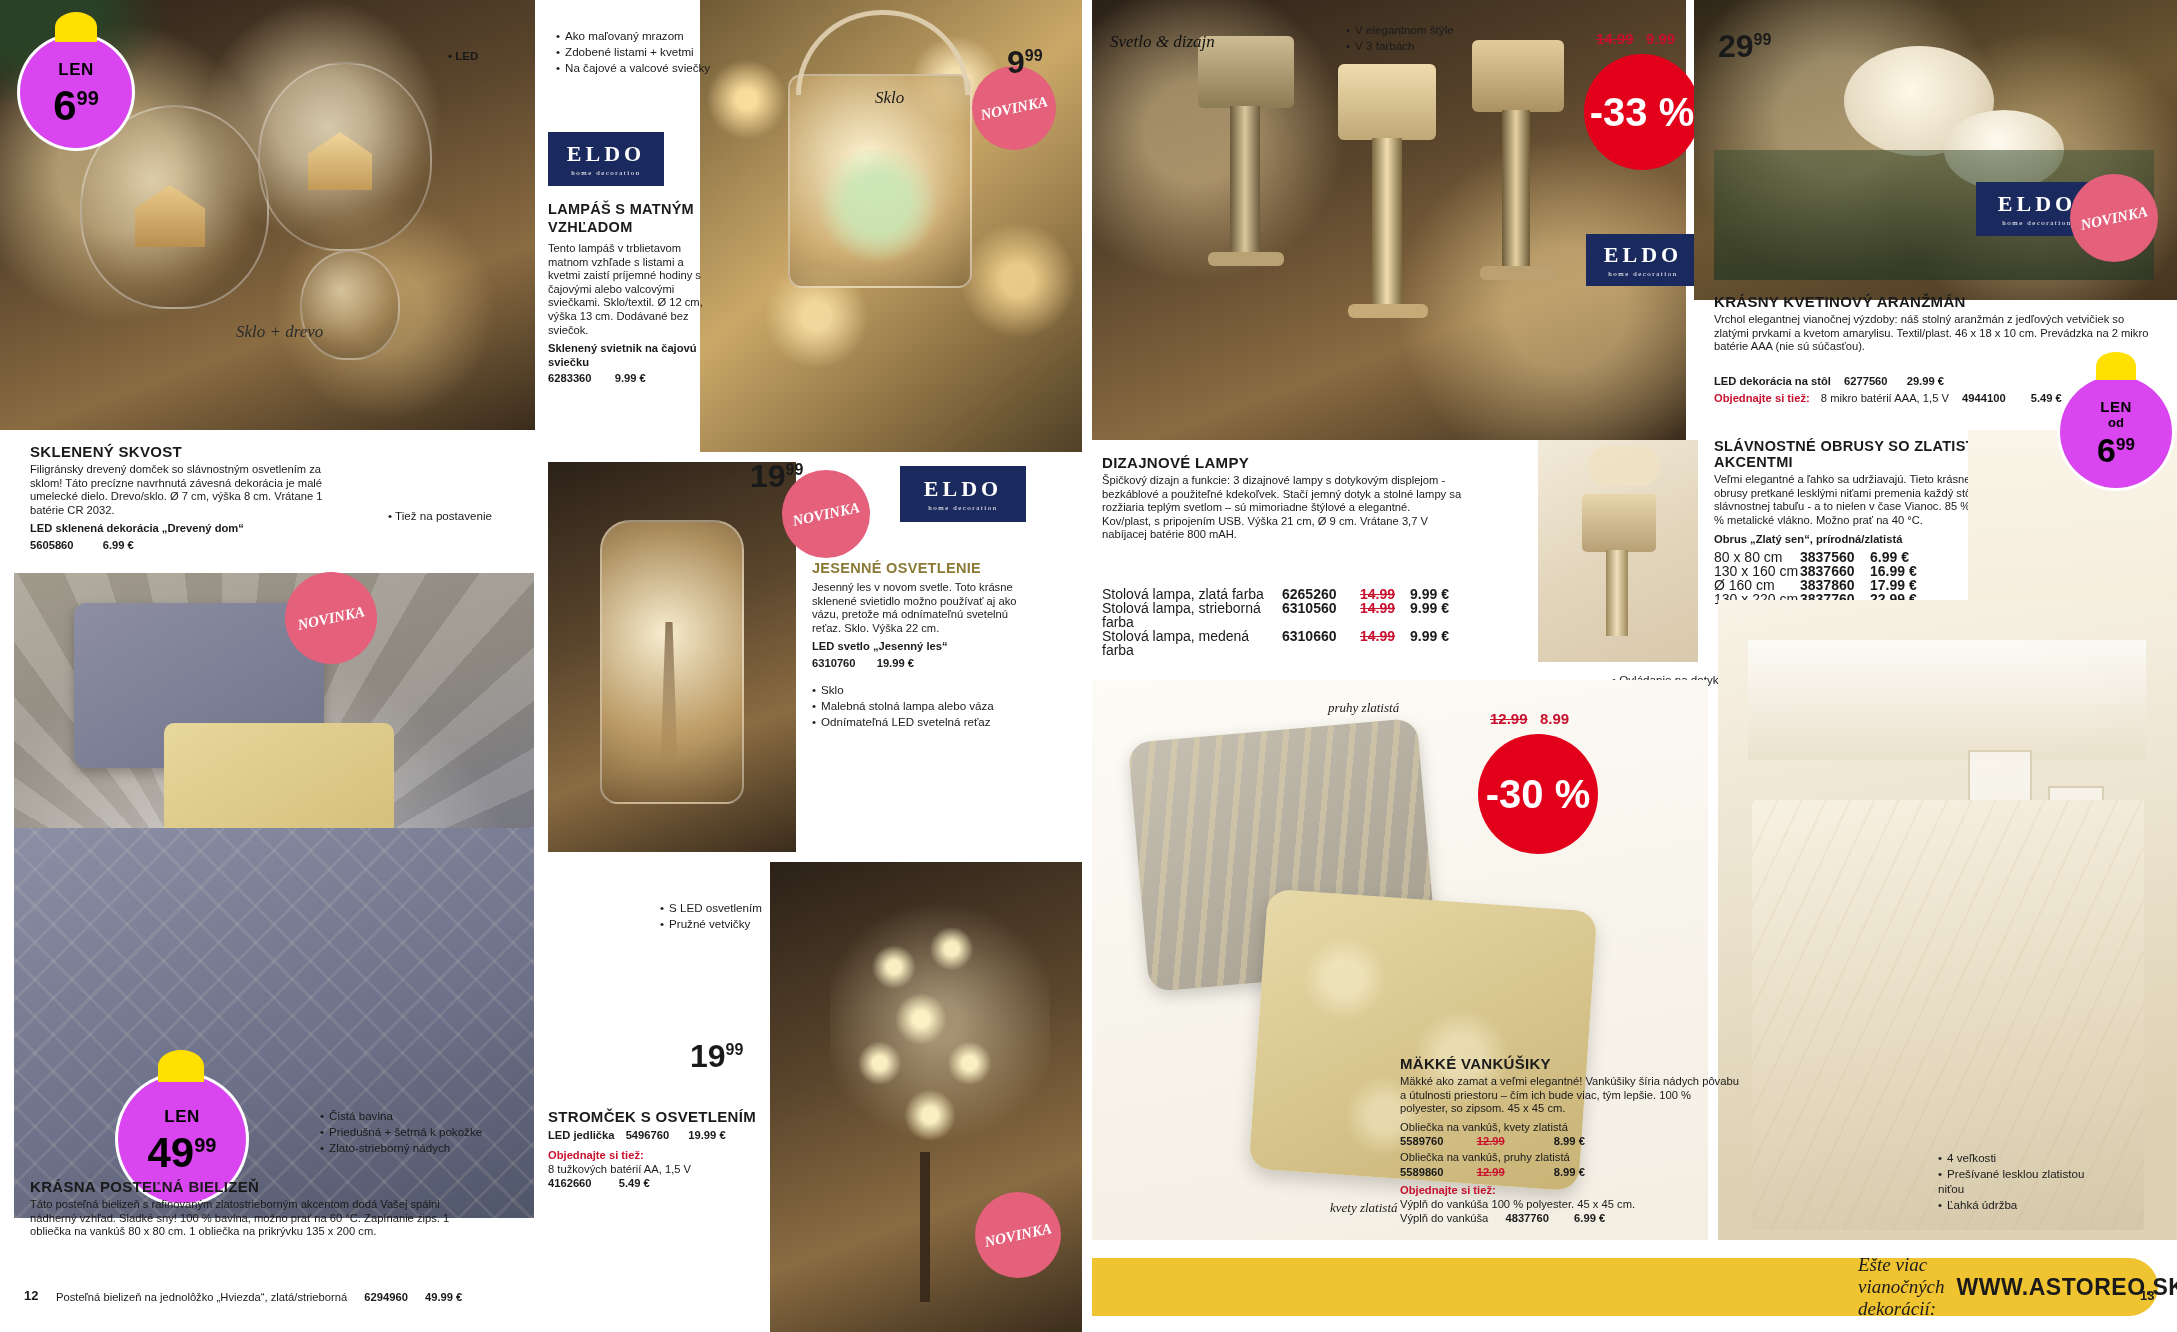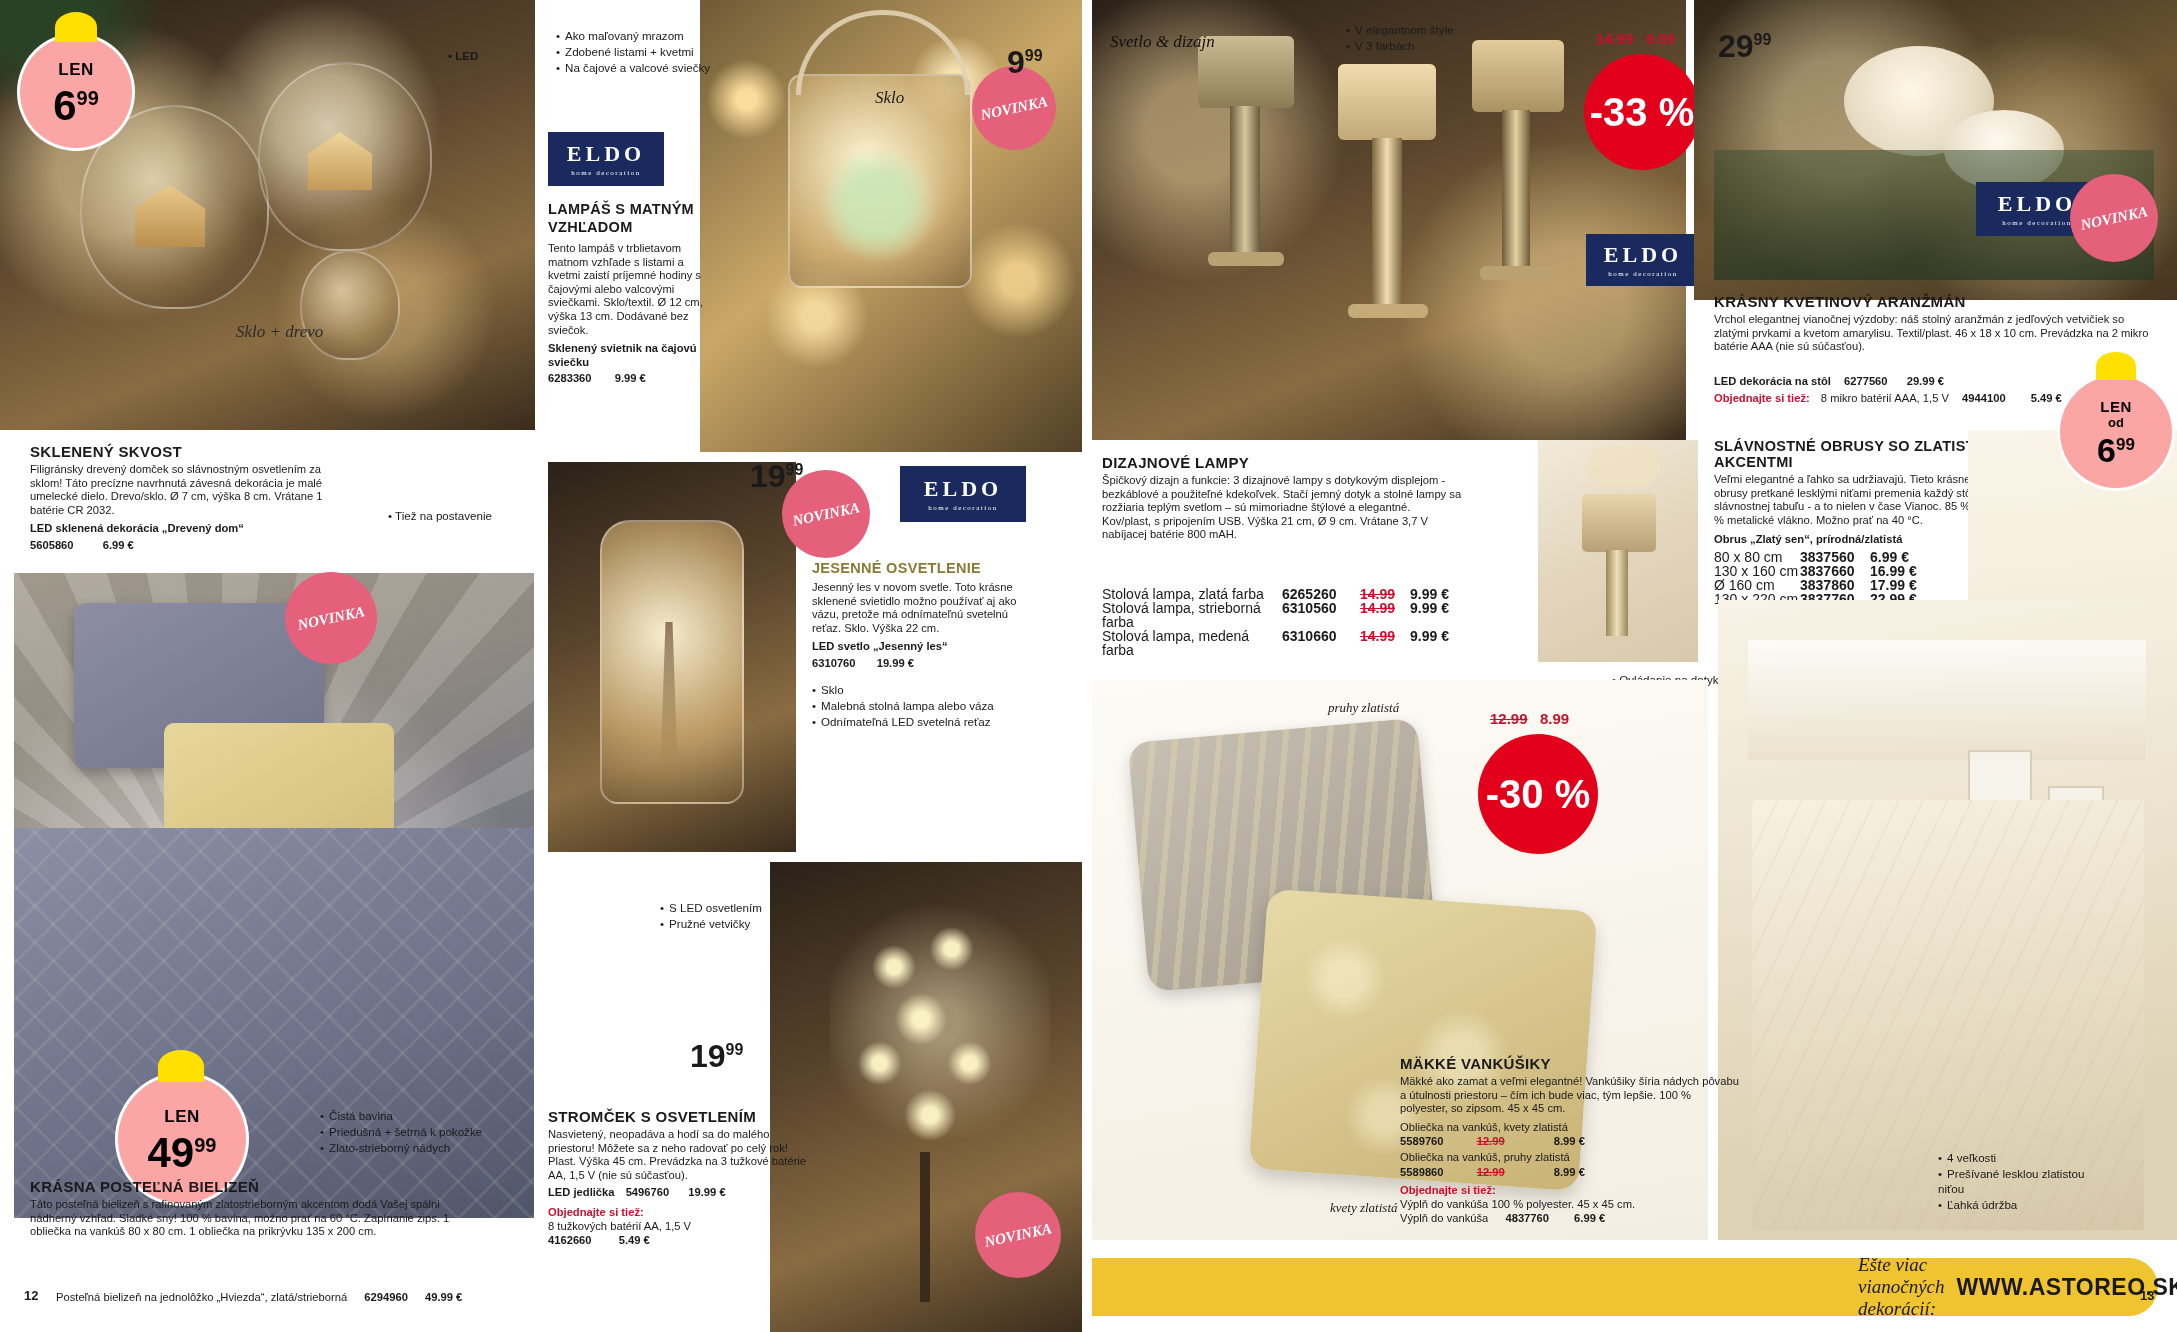--- a/index.html
+++ b/index.html
@@ -20,21 +20,21 @@
   .cream{background:linear-gradient(155deg,#f2ead9,#e3d6bd 50%,#d9c9ac);}
   .txt{position:absolute;}
   h3.title{font-size:15px;font-weight:bold;letter-spacing:.3px;margin:0 0 3px 0;text-transform:uppercase;}
   .body{font-size:11.2px;line-height:13.6px;}
   .bold{font-weight:bold;}
   .red{color:#c8102e;}
   .price-row{font-size:11.2px;line-height:14px;}
   .strike{text-decoration:line-through;}
   
   .badge{position:absolute;border-radius:50%;display:flex;flex-direction:column;align-items:center;justify-content:center;}
-  .yellow{background:#fca5a5;color:#000;box-shadow:0 0 0 3px #fff;}
+  .yellow{background:#d946ef;color:#000;box-shadow:0 0 0 3px #fff;}
   .pink{background:#e4607b;color:#fff;}
   .redcircle{background:#e2001a;color:#fff;}
   .len{font-weight:bold;font-size:17px;letter-spacing:.5px;}
   .big{font-weight:bold;font-size:42px;line-height:36px;}
   .sup{font-size:20px;vertical-align:super;font-weight:bold;}
   .nov{font-family:"Liberation Serif",serif;font-style:italic;font-weight:bold;font-size:15px;transform:rotate(-12deg);}
   .pct{font-weight:bold;font-size:40px;}
   .callout{font-size:11.6px;line-height:15px;}
   .callout li{margin:0 0 1px 0;}
   ul.dots{list-style:none;margin:0;padding:0;}
@@ -223,21 +223,20 @@
     </div>
     <div class="txt callout" style="left:660px;top:900px;width:120px;">
       <ul class="dots">
         <li>S LED osvetlením</li>
         <li>Pružné vetvičky</li>
       </ul>
     </div>
 
     <div class="txt" style="left:548px;top:1108px;width:270px;">
       <h3 class="title">STROMČEK S OSVETLENÍM</h3>
-      <div class="body">Nasvietený, neopadáva a hodí sa do malého priestoru! Môžete sa z neho radovať po celý rok! Plast. Výška 45 cm. Prevádzka na 3 tužkové batérie AA, 1,5 V (nie sú súčasťou).</div>
       <div class="price-row bold" style="margin-top:3px;">
         <span>LED jedlička</span>
         <span style="margin-left:8px;">5496760</span>
         <span style="margin-left:16px;">19.99 €</span>
       </div>
       <div class="price-row bold red" style="margin-top:6px;">Objednajte si tiež:</div>
       <div class="price-row">8 tužkových batérií AA, 1,5 V</div>
       <div class="price-row bold">
         <span>4162660</span>
         <span style="margin-left:24px;">5.49 €</span>

